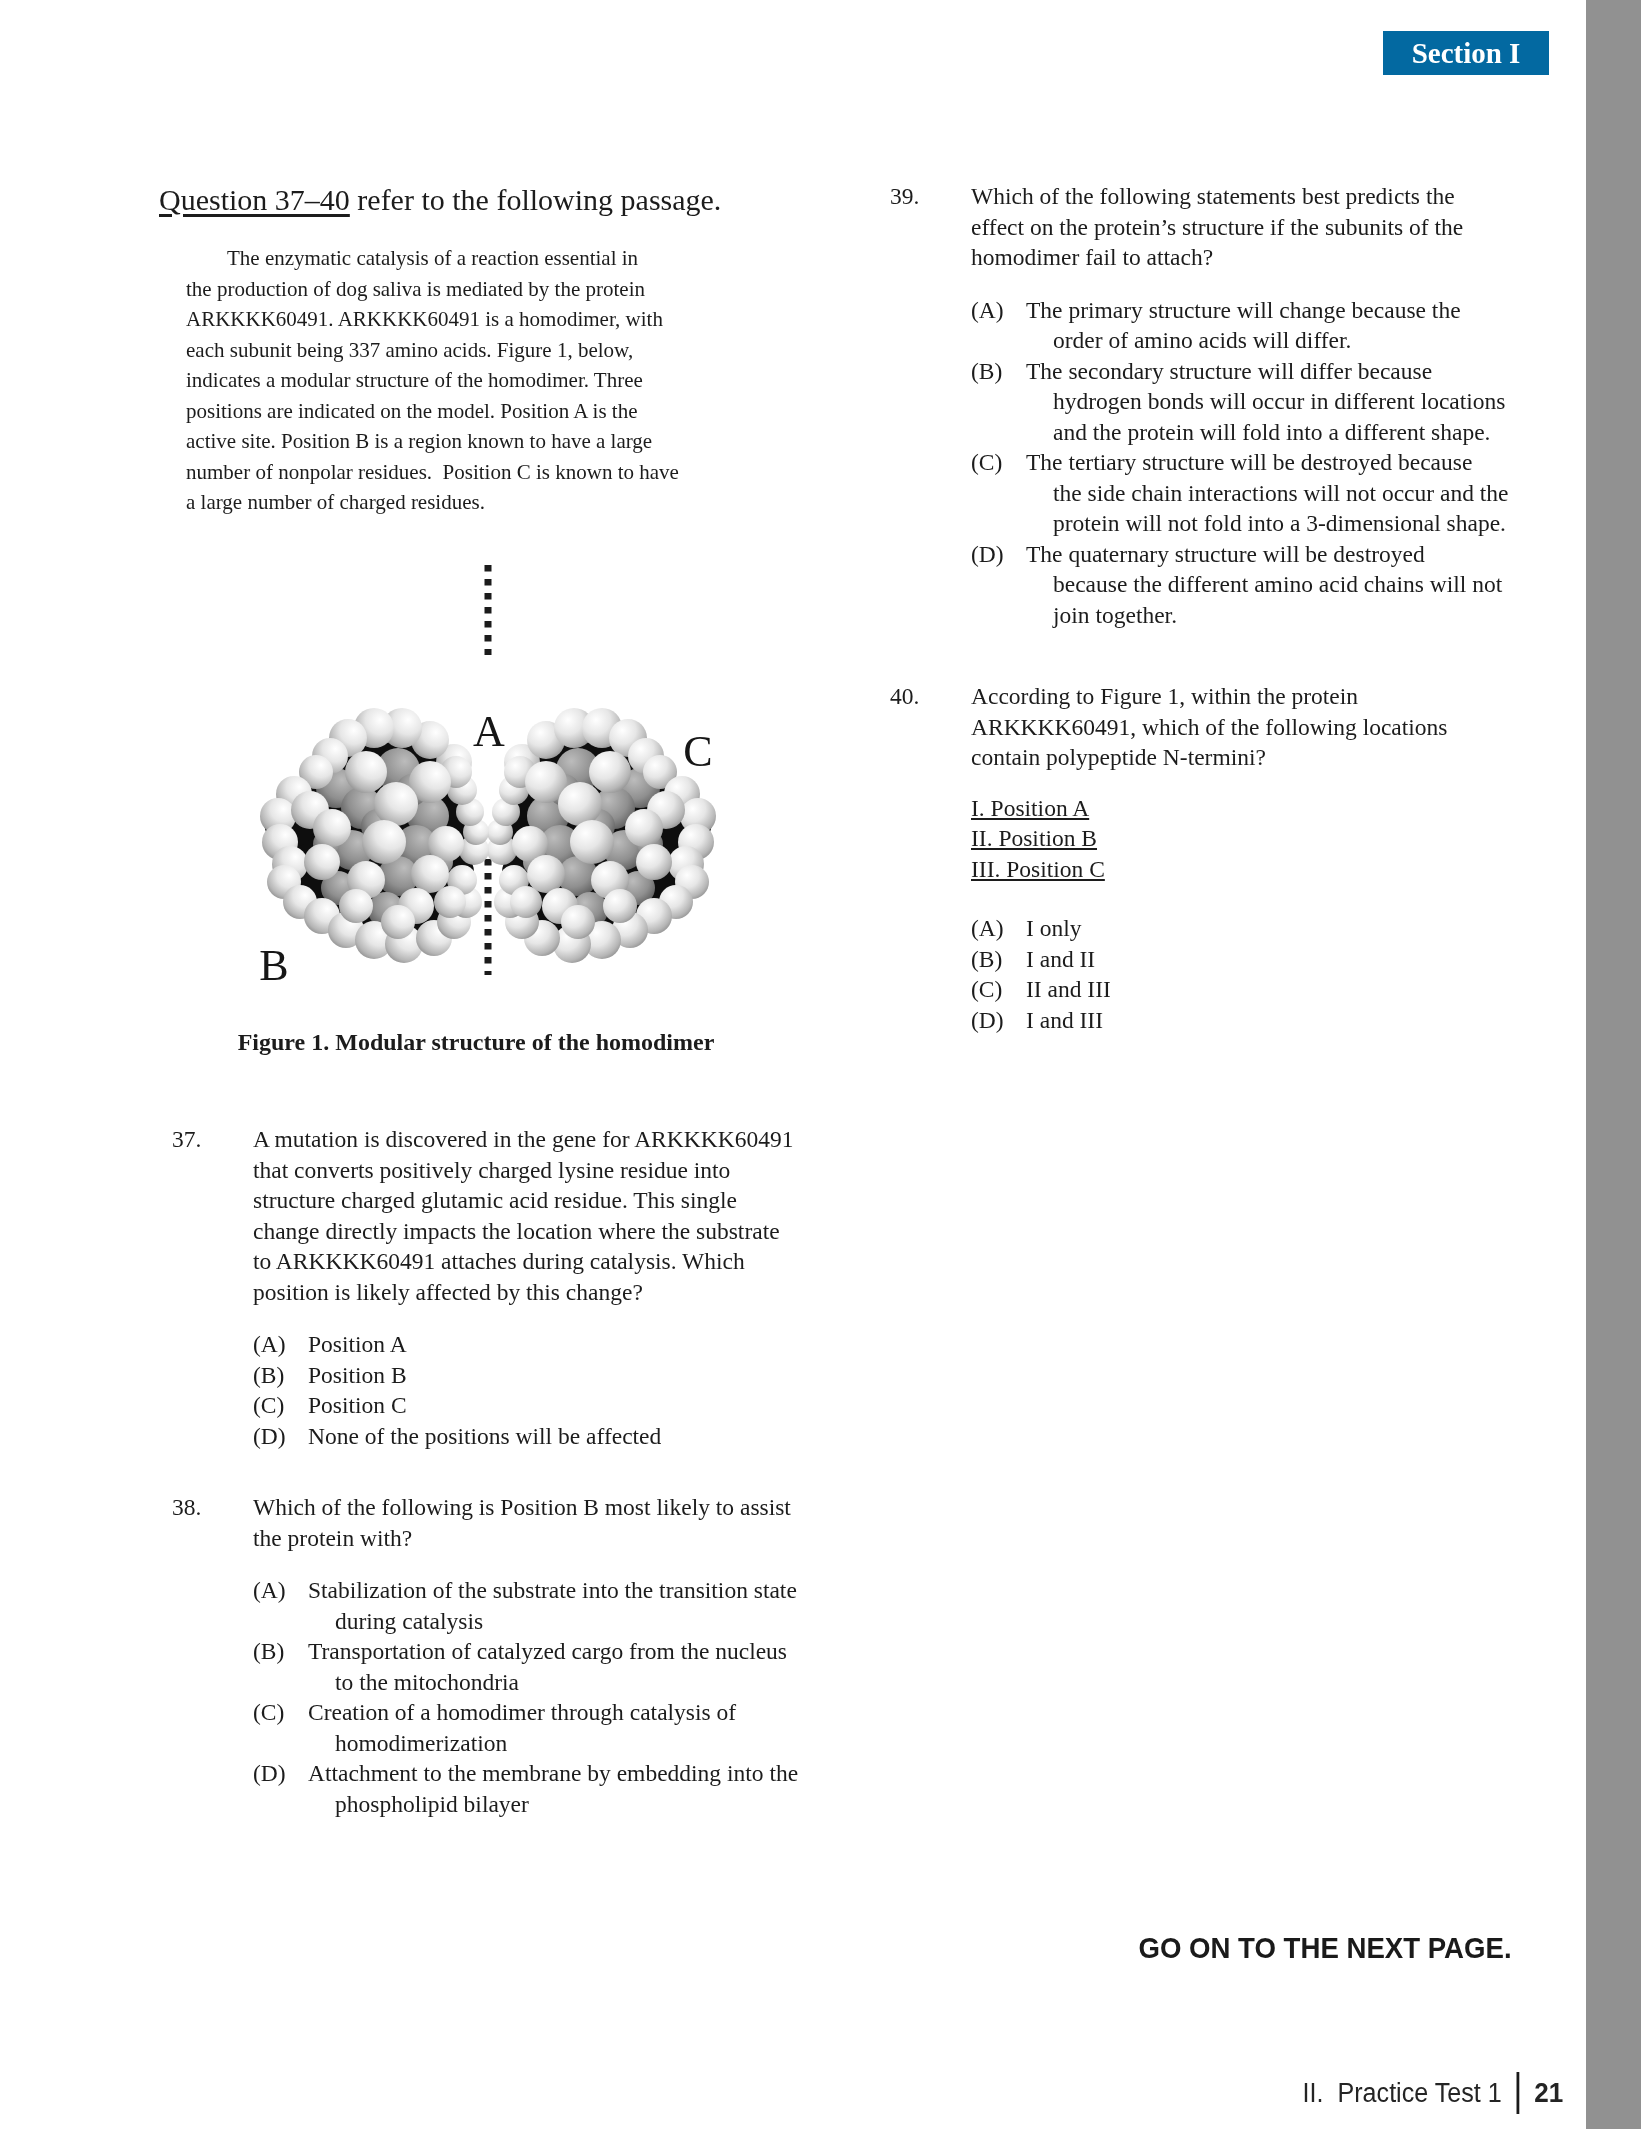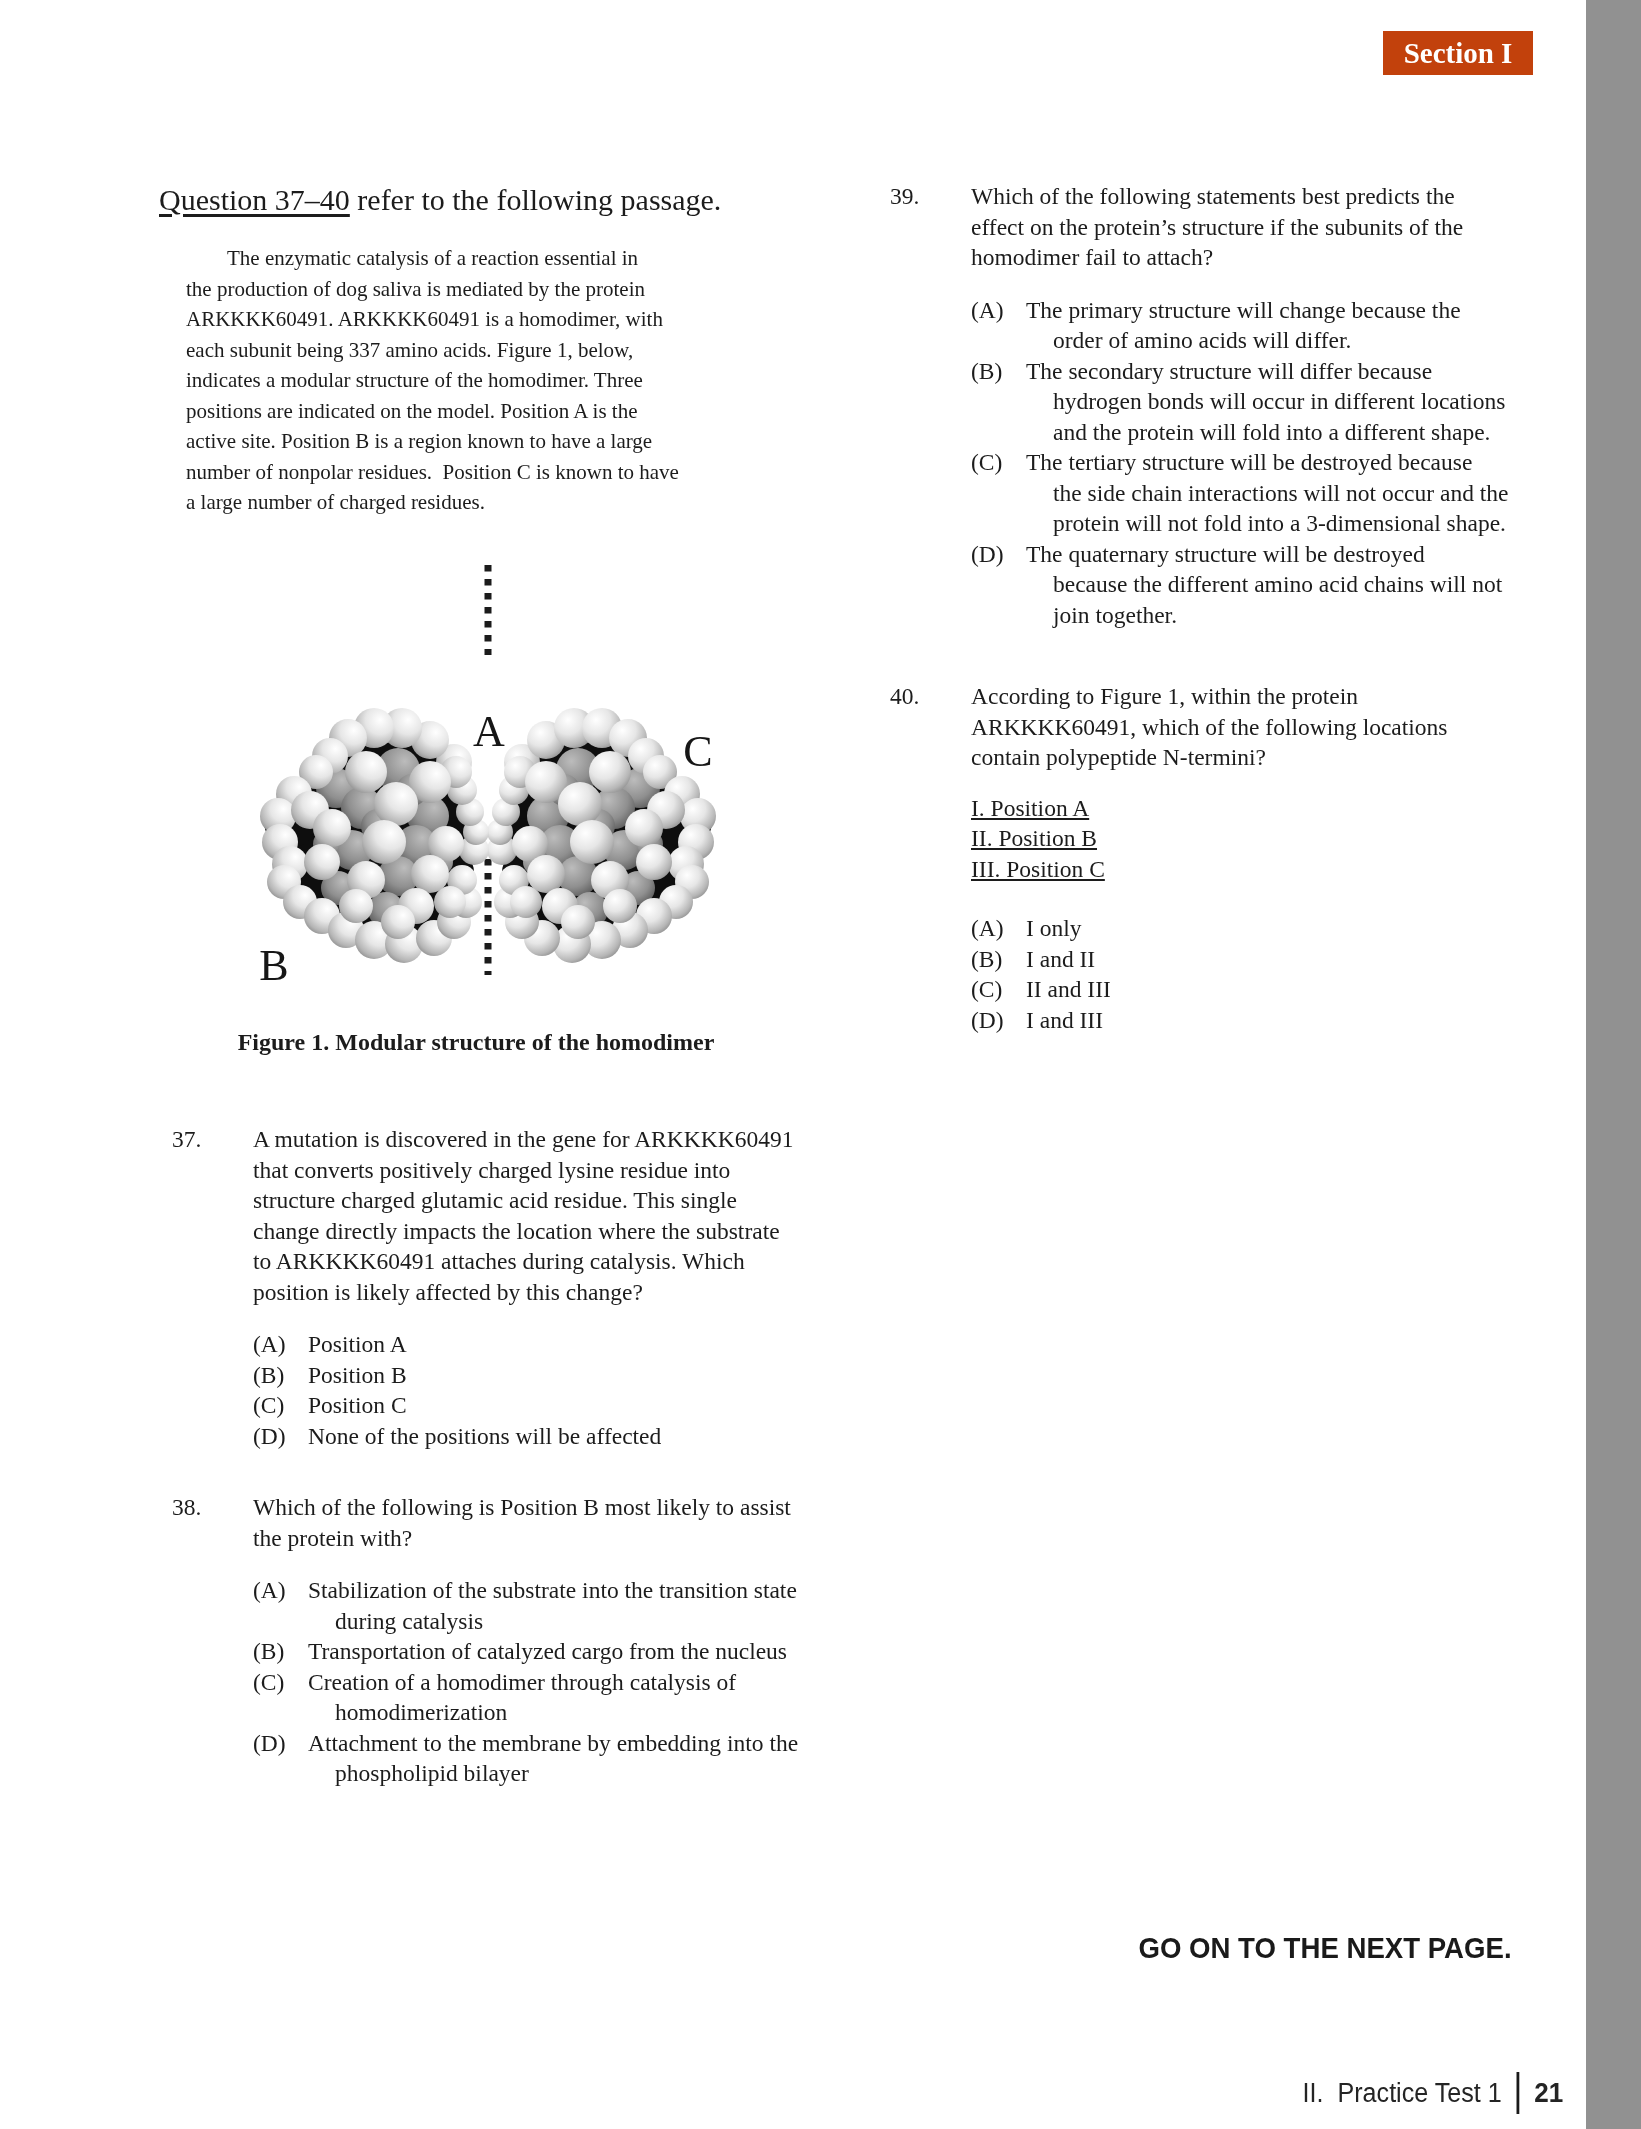--- a/index.html
+++ b/index.html
@@ -2,21 +2,21 @@
 <html><head>
 <meta charset="utf-8">
 <style>
   html,body { margin:0; padding:0; }
   body {
     width:1641px; height:2129px; position:relative; background:#ffffff;
     font-family:"Liberation Serif", serif; color:#1c1c1c; overflow:hidden;
   }
   .gray-band { position:absolute; top:0; right:0; width:55px; height:2129px; background:#919191; }
   .section-badge {
-    position:absolute; left:1383px; top:31px; width:150px; height:44px; background:#c2410c;
+    position:absolute; left:1383px; top:31px; width:166px; height:44px; background:#0369a1;
     color:#ffffff; font-weight:bold; font-size:29px; display:flex; align-items:center; justify-content:center;
   }
   .heading { position:absolute; left:159px; top:183px; font-size:30px; white-space:pre; }
   .heading .u { text-decoration:underline; text-underline-offset:4px; }
   .passage { position:absolute; left:186px; top:243px; width:600px; font-size:21px; line-height:30.5px; }
   .passage div { white-space:pre; }
   .passage div:first-child { padding-left:41px; }
 
   .figure-wrap { position:absolute; left:230px; top:550px; width:500px; height:440px; }
   .figure-wrap svg text { font-family:"Liberation Serif", serif; fill:#161616; font-size:44px; }
@@ -252,20 +252,21 @@
             <span class="opt-label">(A)</span>
             <div class="opt-text">
               <div>Stabilization of the substrate into the transition state</div>
               <div>during catalysis</div>
             </div>
           </div>
           <div class="opt">
             <span class="opt-label">(B)</span>
             <div class="opt-text">
               <div>Transportation of catalyzed cargo from the nucleus</div>
+              <div>to the mitochondria</div>
             </div>
           </div>
           <div class="opt">
             <span class="opt-label">(C)</span>
             <div class="opt-text">
               <div>Creation of a homodimer through catalysis of</div>
               <div>homodimerization</div>
             </div>
           </div>
           <div class="opt">

